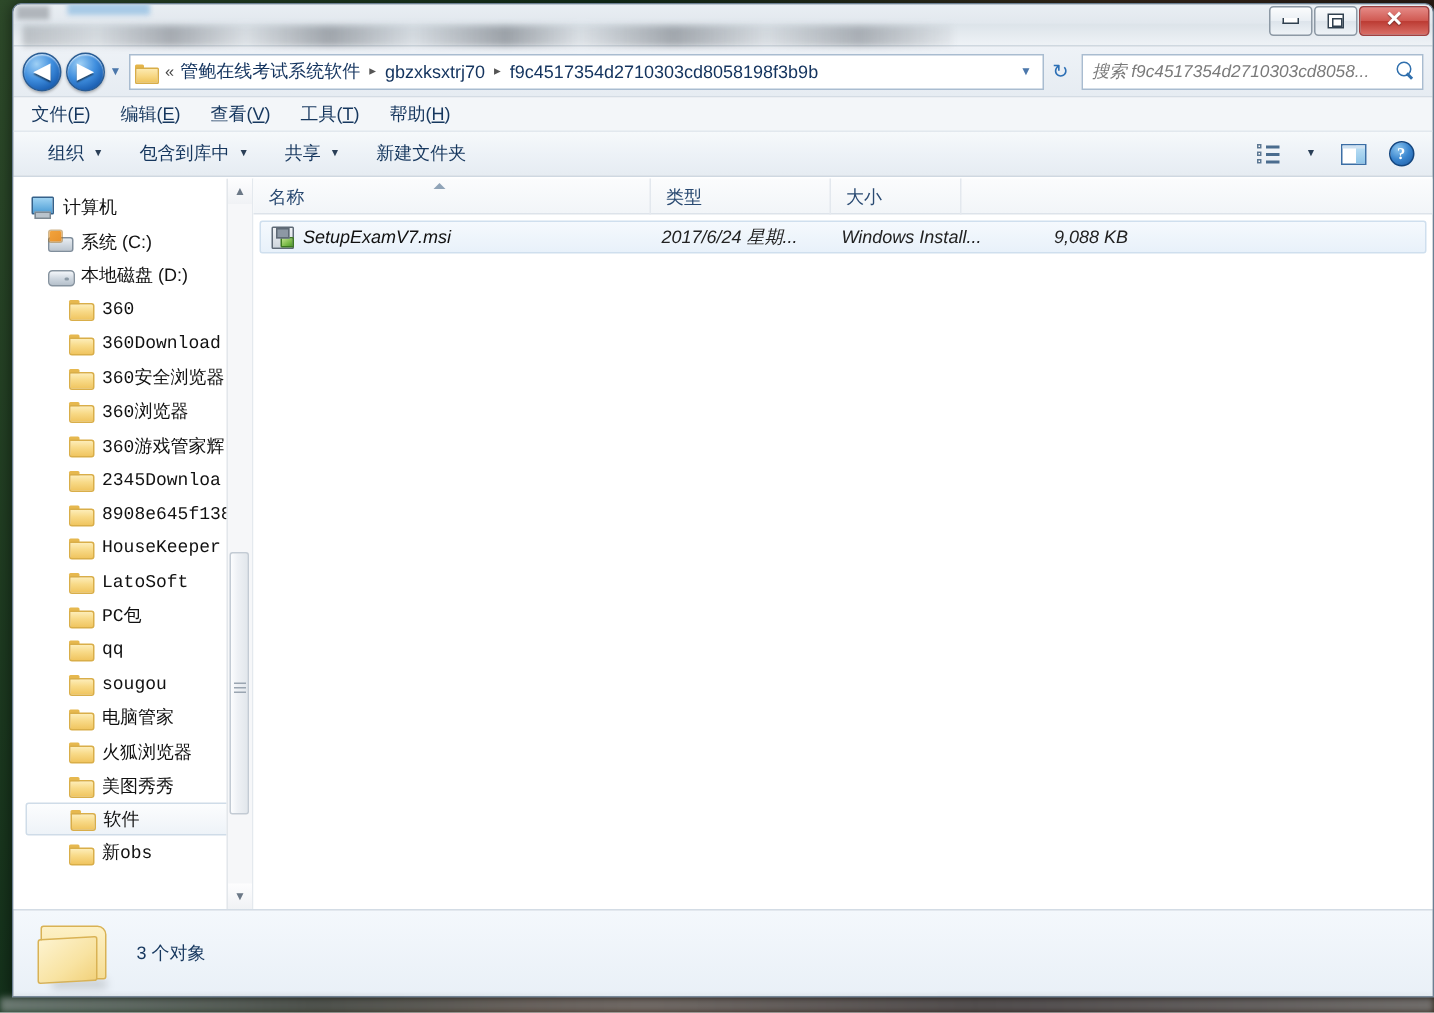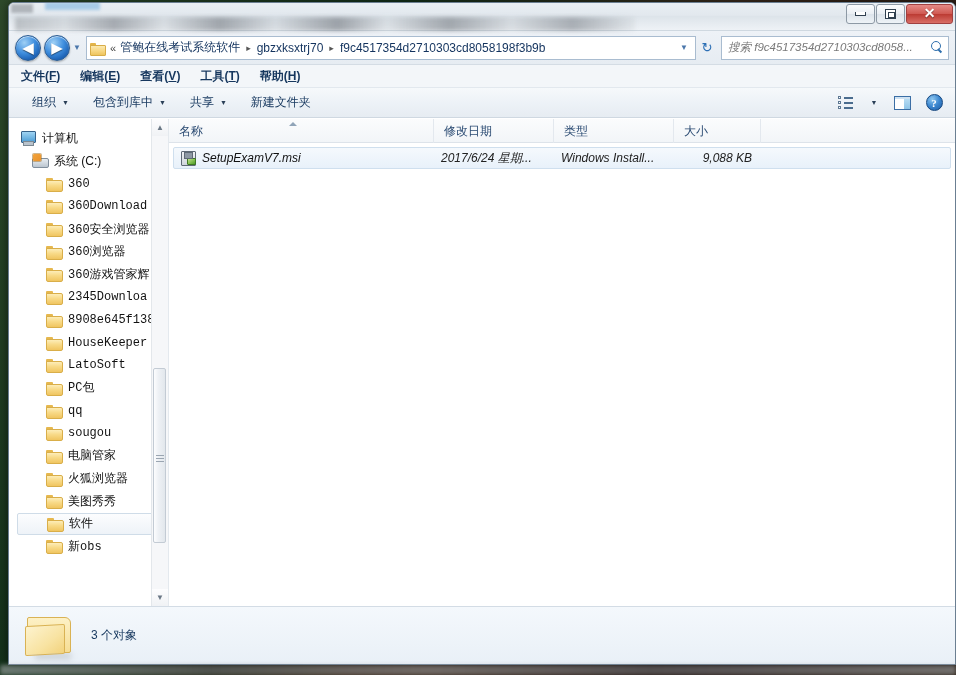--- a/index.html
+++ b/index.html
@@ -170,21 +170,20 @@
     transform: rotate(45deg); transform-origin: left center;
   }
 
   
   #menubar {
     height: 23px;
     background: #f3f6f9;
     display: flex; align-items: flex-end;
     padding-left: 12px;
     border-bottom: 1px solid #e2e8ee;
-    font-weight: bold;
   }
   .menuitem {
     color: #16375e; font-size: 12px;
     padding: 2px 10px 2px 0;
     margin-right: 10px;
     cursor: default; white-space: nowrap;
   }
   .menuitem u { text-decoration: underline; }
 
   
@@ -575,20 +574,24 @@
     <div id="navpane">
       <div id="navlist">
           <div class="navrow lvl0">
             <span class="ic ic-computer"></span>
             <span>计算机</span>
           </div>
           <div class="navrow lvl1">
             <span class="ic ic-sysdrive"></span>
             <span>系统 (C:)</span>
           </div>
+          <div class="navrow lvl1">
+            <span class="ic ic-drive"></span>
+            <span>本地磁盘 (D:)</span>
+          </div>
           <div class="navrow lvl2">
             <span class="ic ic-folder"></span>
             <span>360</span>
           </div>
           <div class="navrow lvl2">
             <span class="ic ic-folder"></span>
             <span>360Download</span>
           </div>
           <div class="navrow lvl2">
             <span class="ic ic-folder"></span>
@@ -659,21 +662,20 @@
         <div class="sb-arrow down">▼</div>
       </div>
     </div>
 
     <div id="filepane">
       <div id="colheader">
         <div class="col c-name">
           <span>名称</span>
           <span class="sortarrow"></span>
         </div>
-        <div class="col c-date">修改日期</div>
         <div class="col c-type">类型</div>
         <div class="col c-size">大小</div>
         <div class="col c-rest"></div>
       </div>
       <div id="filerows">
           <div class="filerow">
             <div class="cell c-name">
               <span class="ic-msi">
                 <i></i>
               </span>

